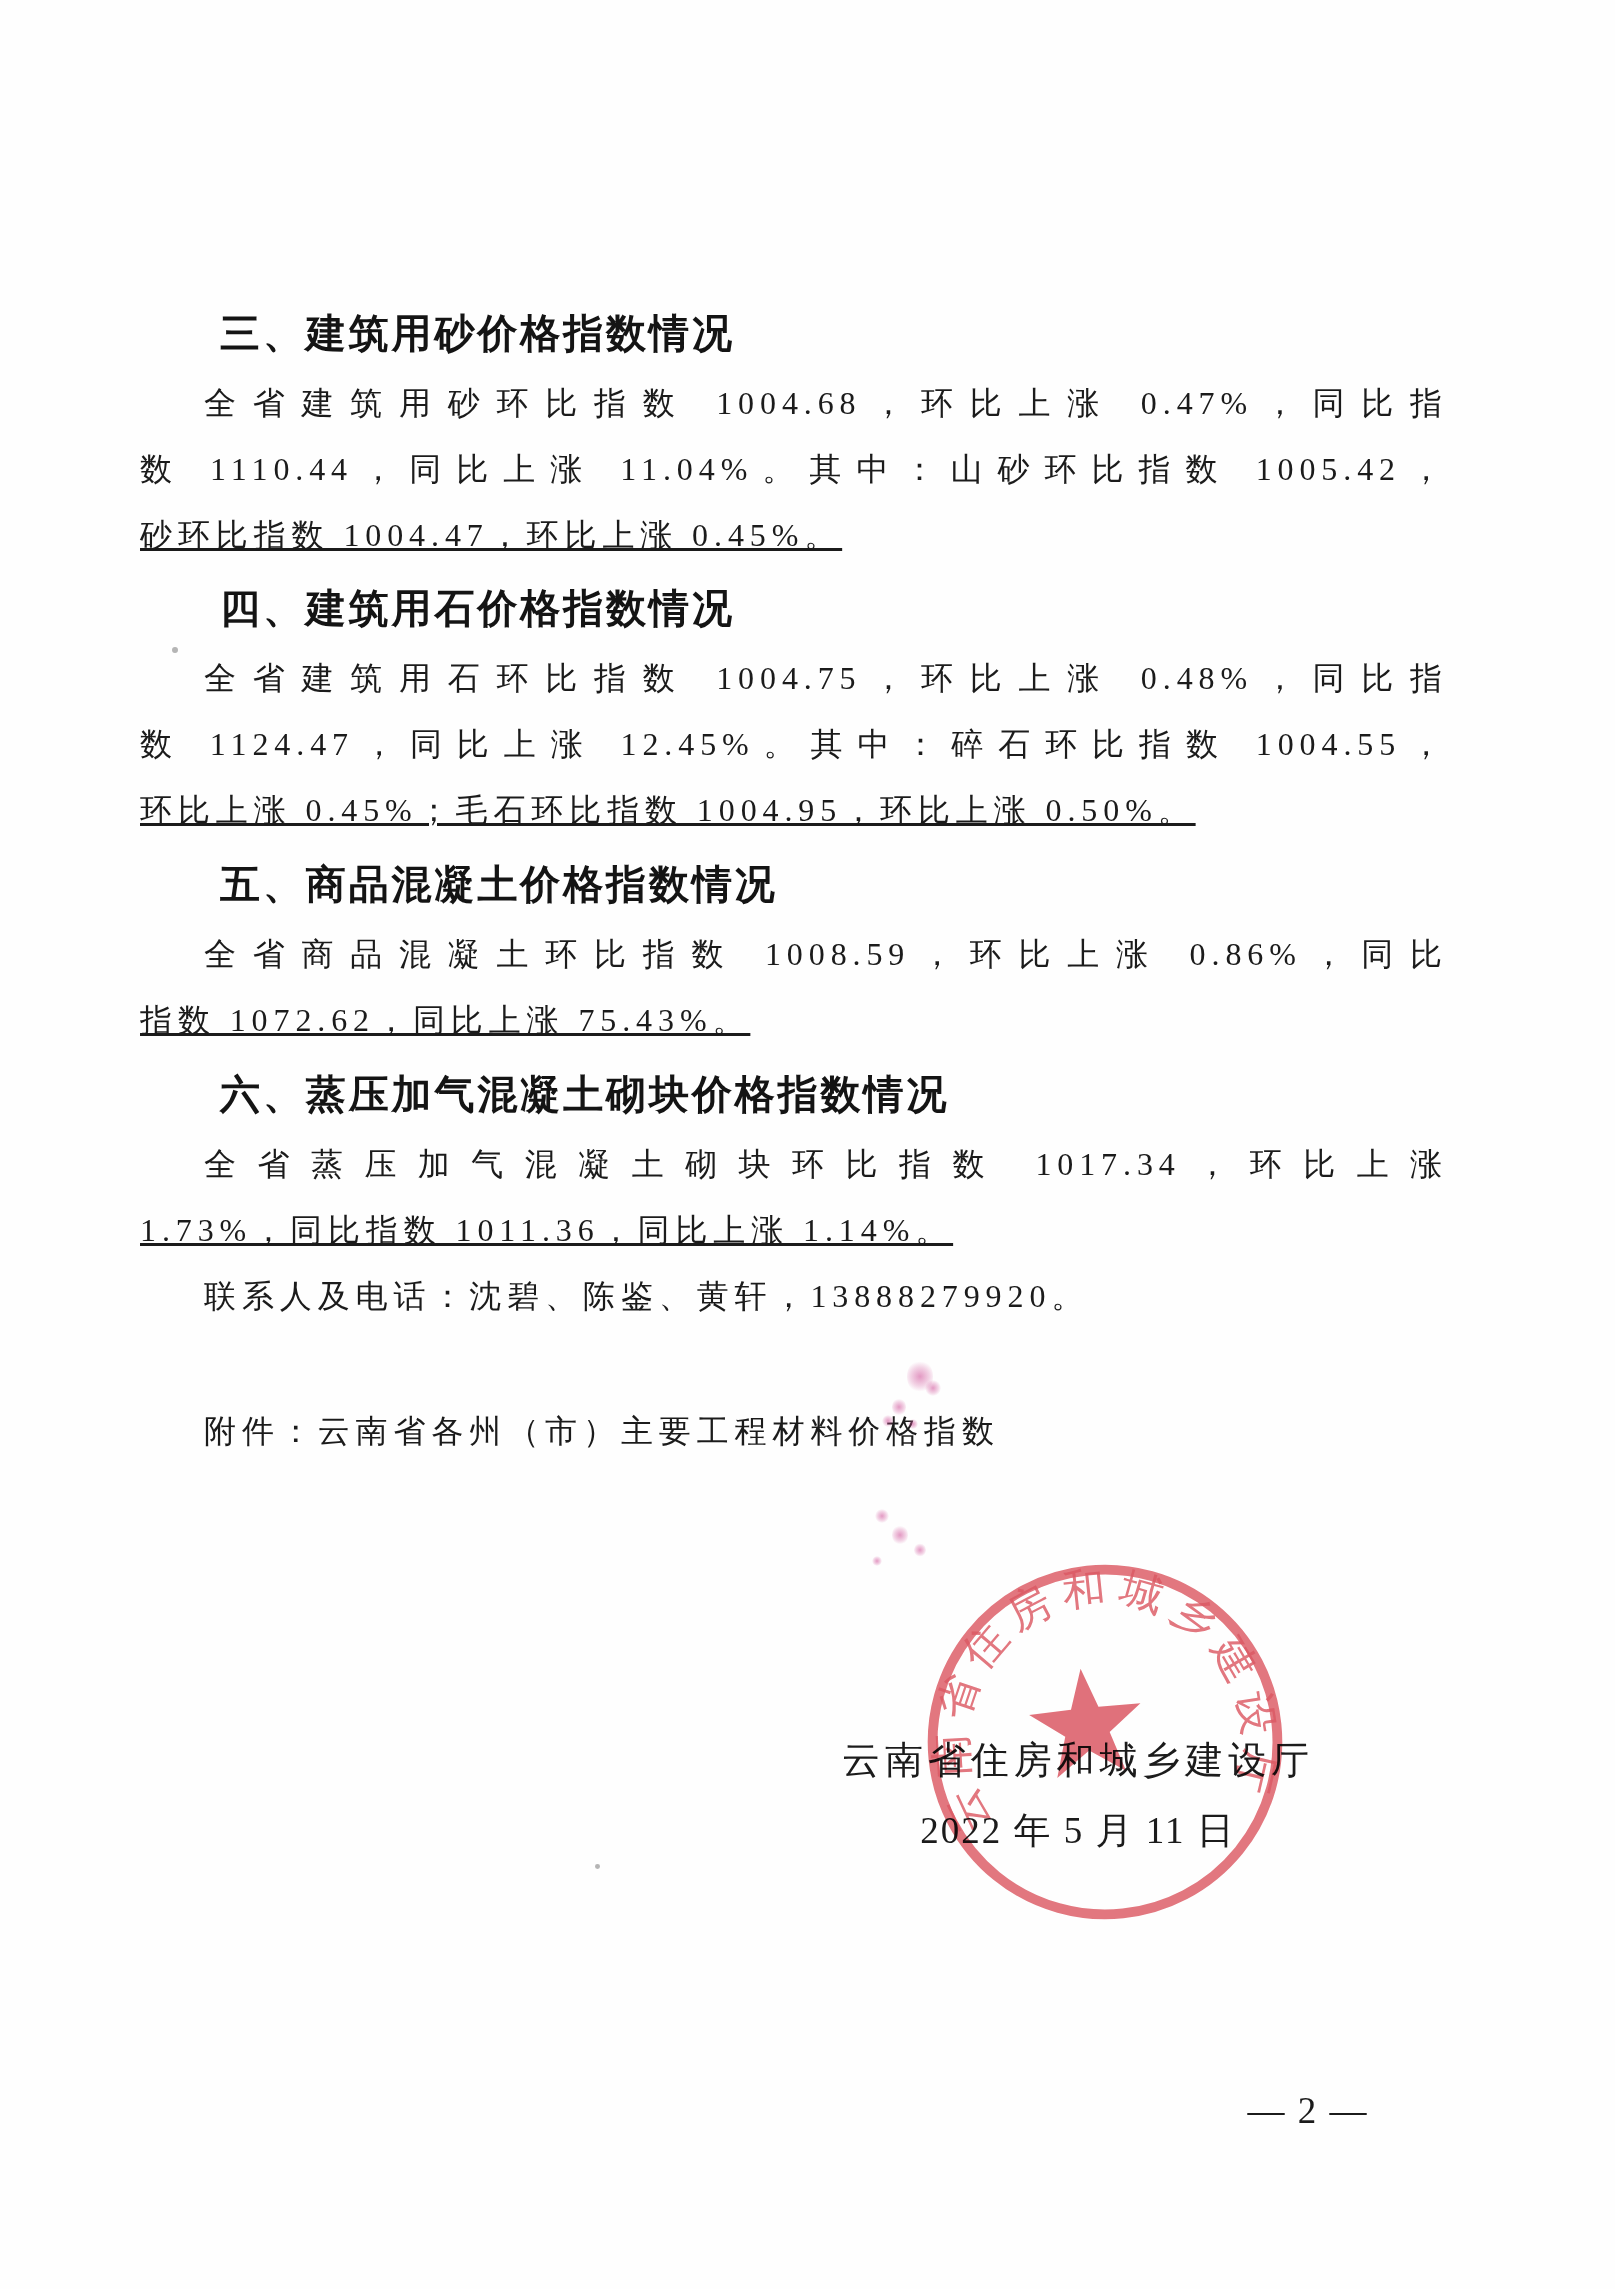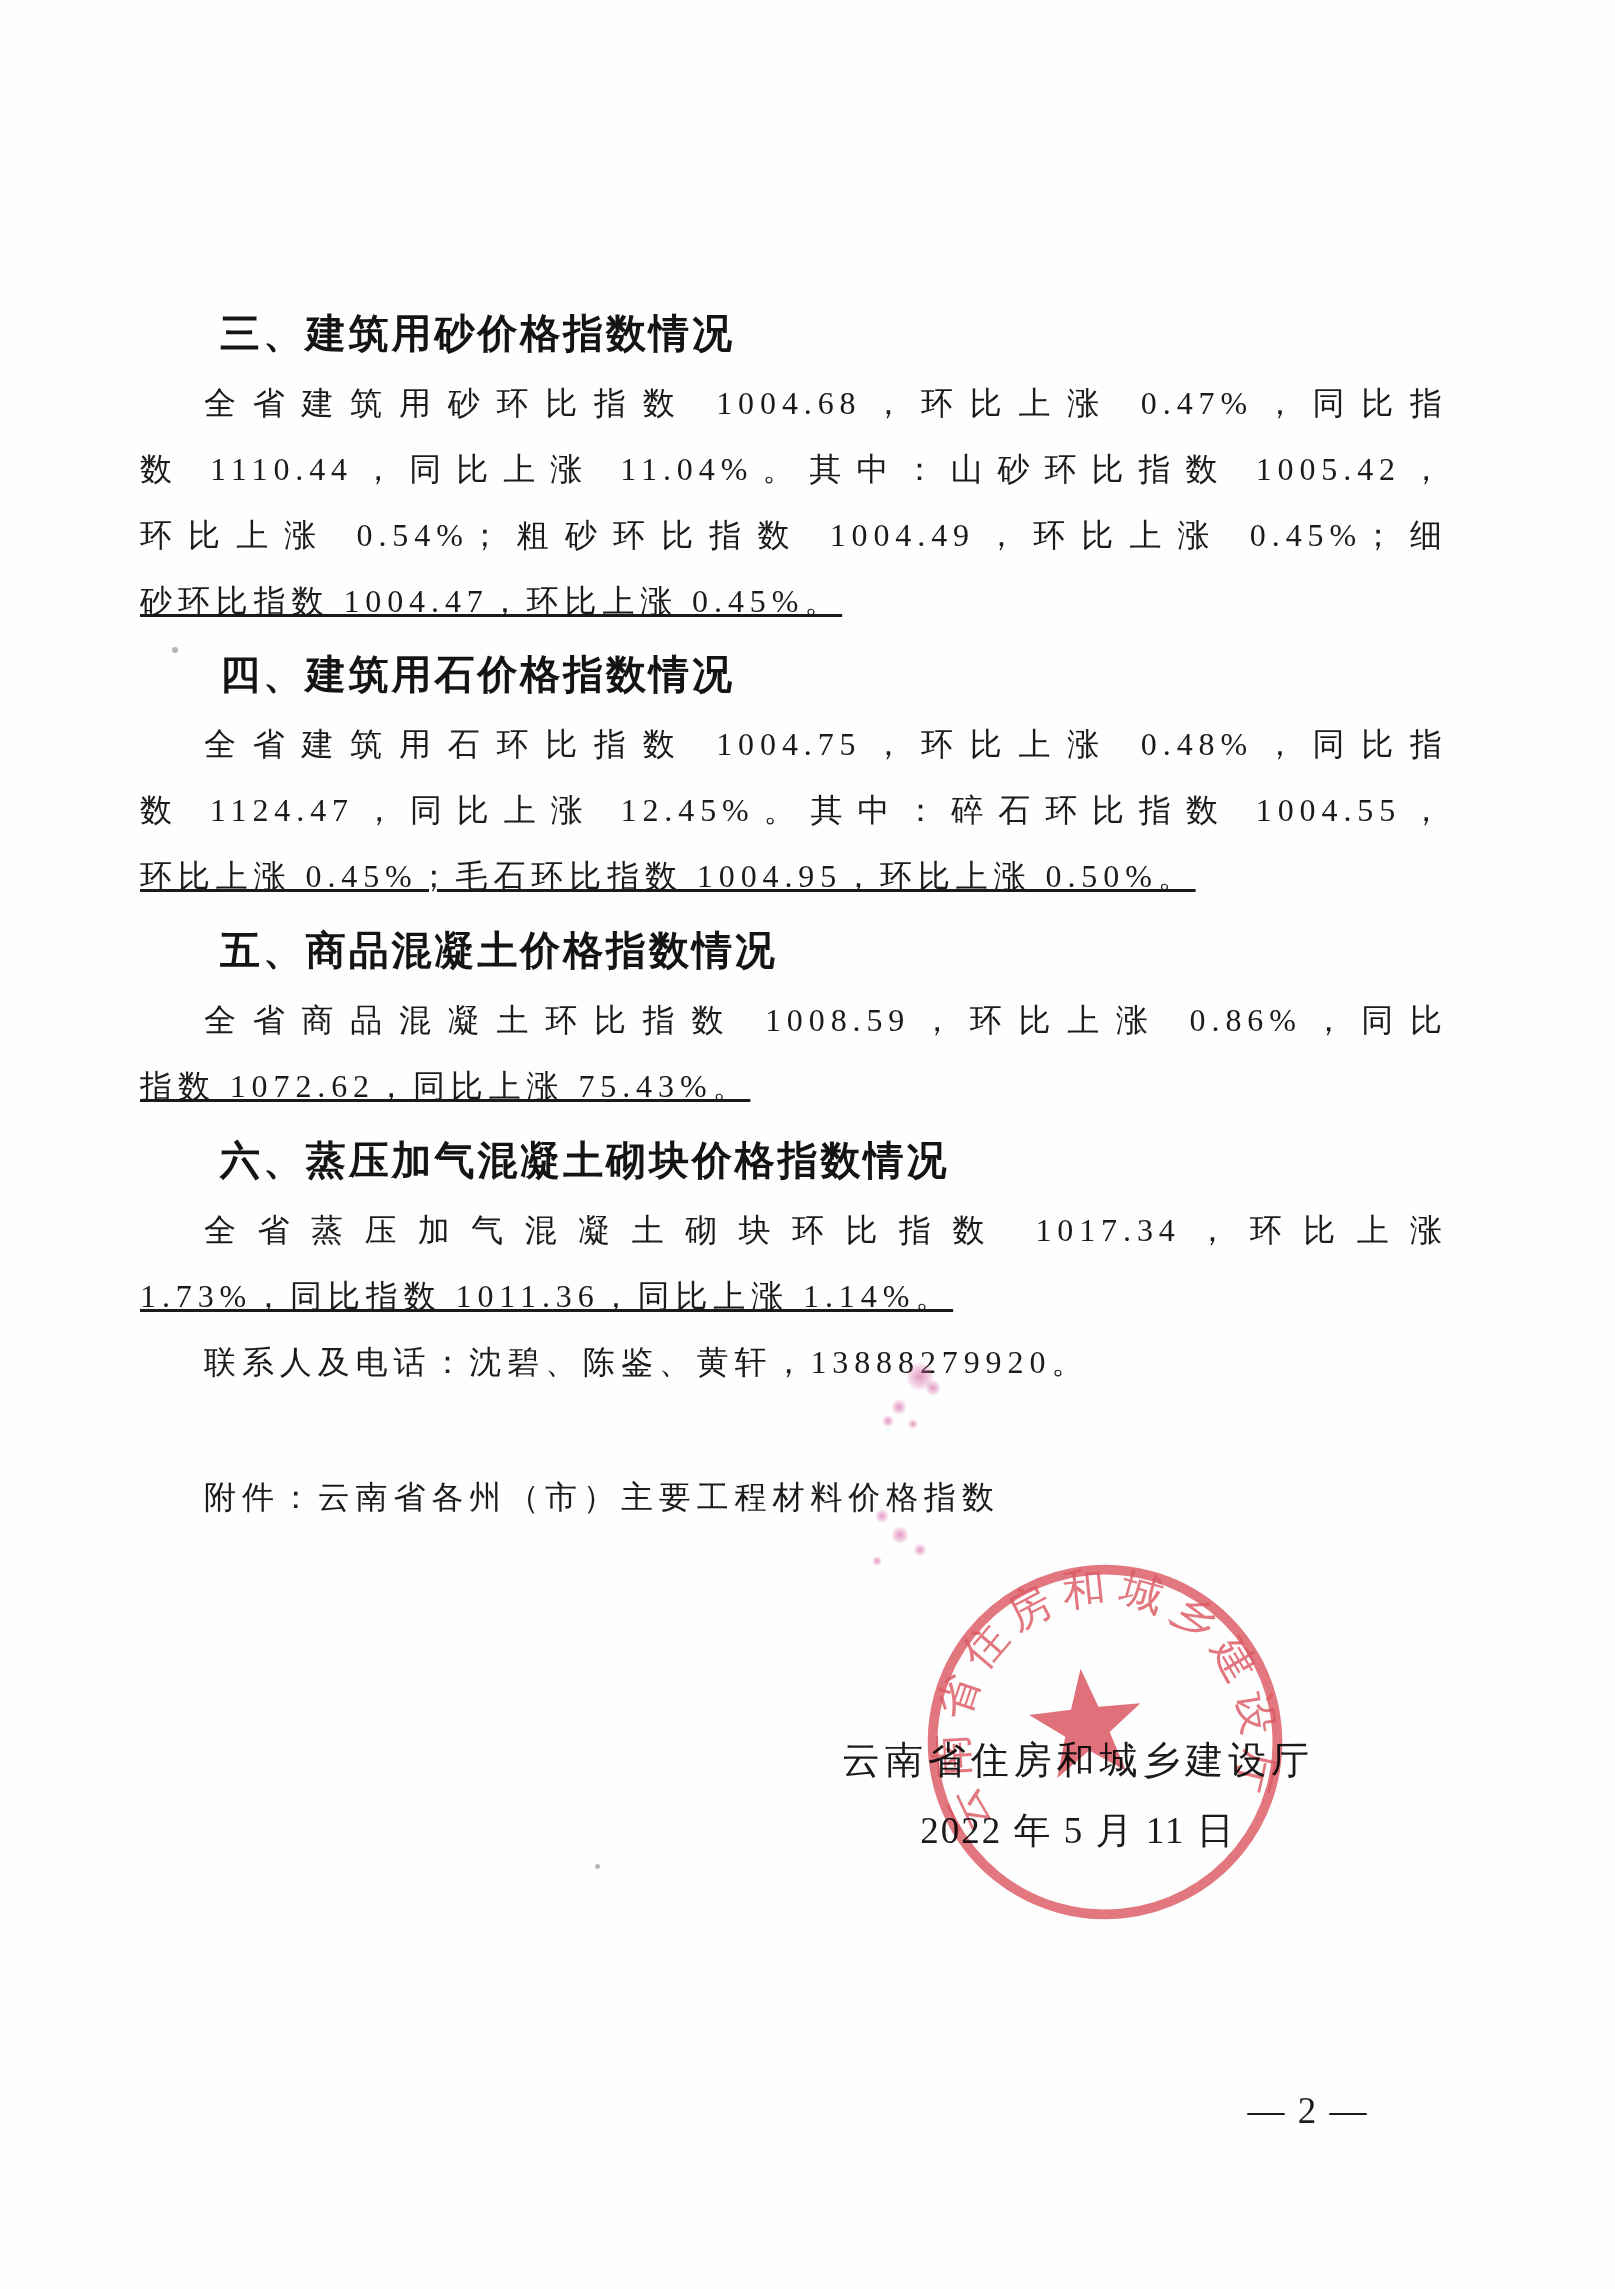--- a/index.html
+++ b/index.html
@@ -74,21 +74,20 @@
 </style>
 </head>
 <body>
 
 <div class="page">
 
   <div class="content">
       <div class="line heading">三、建筑用砂价格指数情况</div>
       <div class="line first">全省建筑用砂环比指数 1004.68，环比上涨 0.47%，同比指</div>
       <div class="line mid">数 1110.44，同比上涨 11.04%。其中：山砂环比指数 1005.42，</div>
-      <div class="line mid">环比上涨 0.54%；粗砂环比指数 1004.49，环比上涨 0.45%；细</div>
       <div class="line last">砂环比指数 1004.47，环比上涨 0.45%。</div>
       <div class="line heading">四、建筑用石价格指数情况</div>
       <div class="line first">全省建筑用石环比指数 1004.75，环比上涨 0.48%，同比指</div>
       <div class="line mid">数 1124.47，同比上涨 12.45%。其中：碎石环比指数 1004.55，</div>
       <div class="line last">环比上涨 0.45%；毛石环比指数 1004.95，环比上涨 0.50%。</div>
       <div class="line heading">五、商品混凝土价格指数情况</div>
       <div class="line first">全省商品混凝土环比指数 1008.59，环比上涨 0.86%，同比</div>
       <div class="line last">指数 1072.62，同比上涨 75.43%。</div>
       <div class="line heading">六、蒸压加气混凝土砌块价格指数情况</div>
       <div class="line first">全省蒸压加气混凝土砌块环比指数 1017.34，环比上涨</div>

